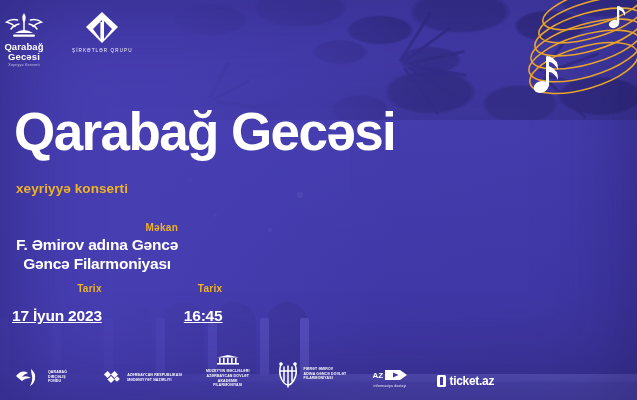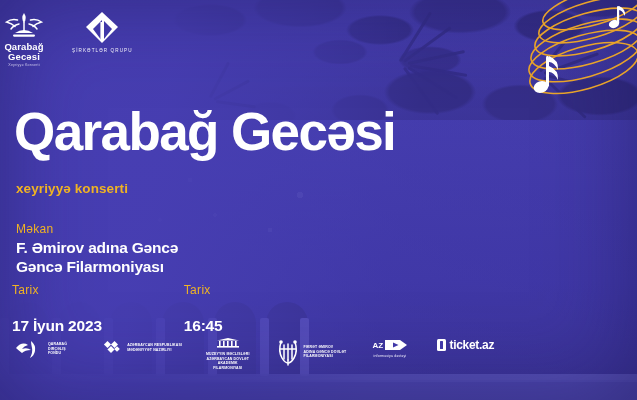--- a/index.html
+++ b/index.html
@@ -190,52 +190,53 @@
     position: absolute;
     top: 181px; left: 16px;
     color: #f0b323;
     font-size: 13.5px;
     font-weight: 600;
     letter-spacing: .1px;
   }
 
   .field-label {
     color: #f0b323;
-    font-size: 12px;
-    font-weight: 400;
+    font-size: 10px;
+    font-weight: 700;
     letter-spacing: .3px;
+    text-align: right;
   }
   .field-value {
     color: #ffffff;
     font-size: 15.5px;
     font-weight: 700;
     line-height: 1.22;
     letter-spacing: -.2px;
   }
   .venue {
     position: absolute;
     top: 222px; left: 16px;
   }
-  .venue .field-value { margin-top: 3px; }
+  .venue .field-value { margin-top: 3px; text-align: center; }
 
   .datetime {
     position: absolute;
     top: 283px; left: 12px;
     display: flex;
     gap: 82px;
   }
-  .datetime .field-value { margin-top: 20px; }
+  .datetime .field-value { margin-top: 13px; text-decoration: underline; }
 
   
   .footer {
     position: absolute;
-    left: 14px; right: 10px; bottom: 20px;
+    left: 14px; right: 10px; bottom: 12px;
     height: 42px;
     display: flex;
-    align-items: flex-start;
+    align-items: flex-end;
     gap: 0;
   }
   .sponsor {
     display: flex;
     align-items: center;
     gap: 4px;
     color: #ffffff;
   }
   .sponsor-text {
     font-size: 3.5px;

